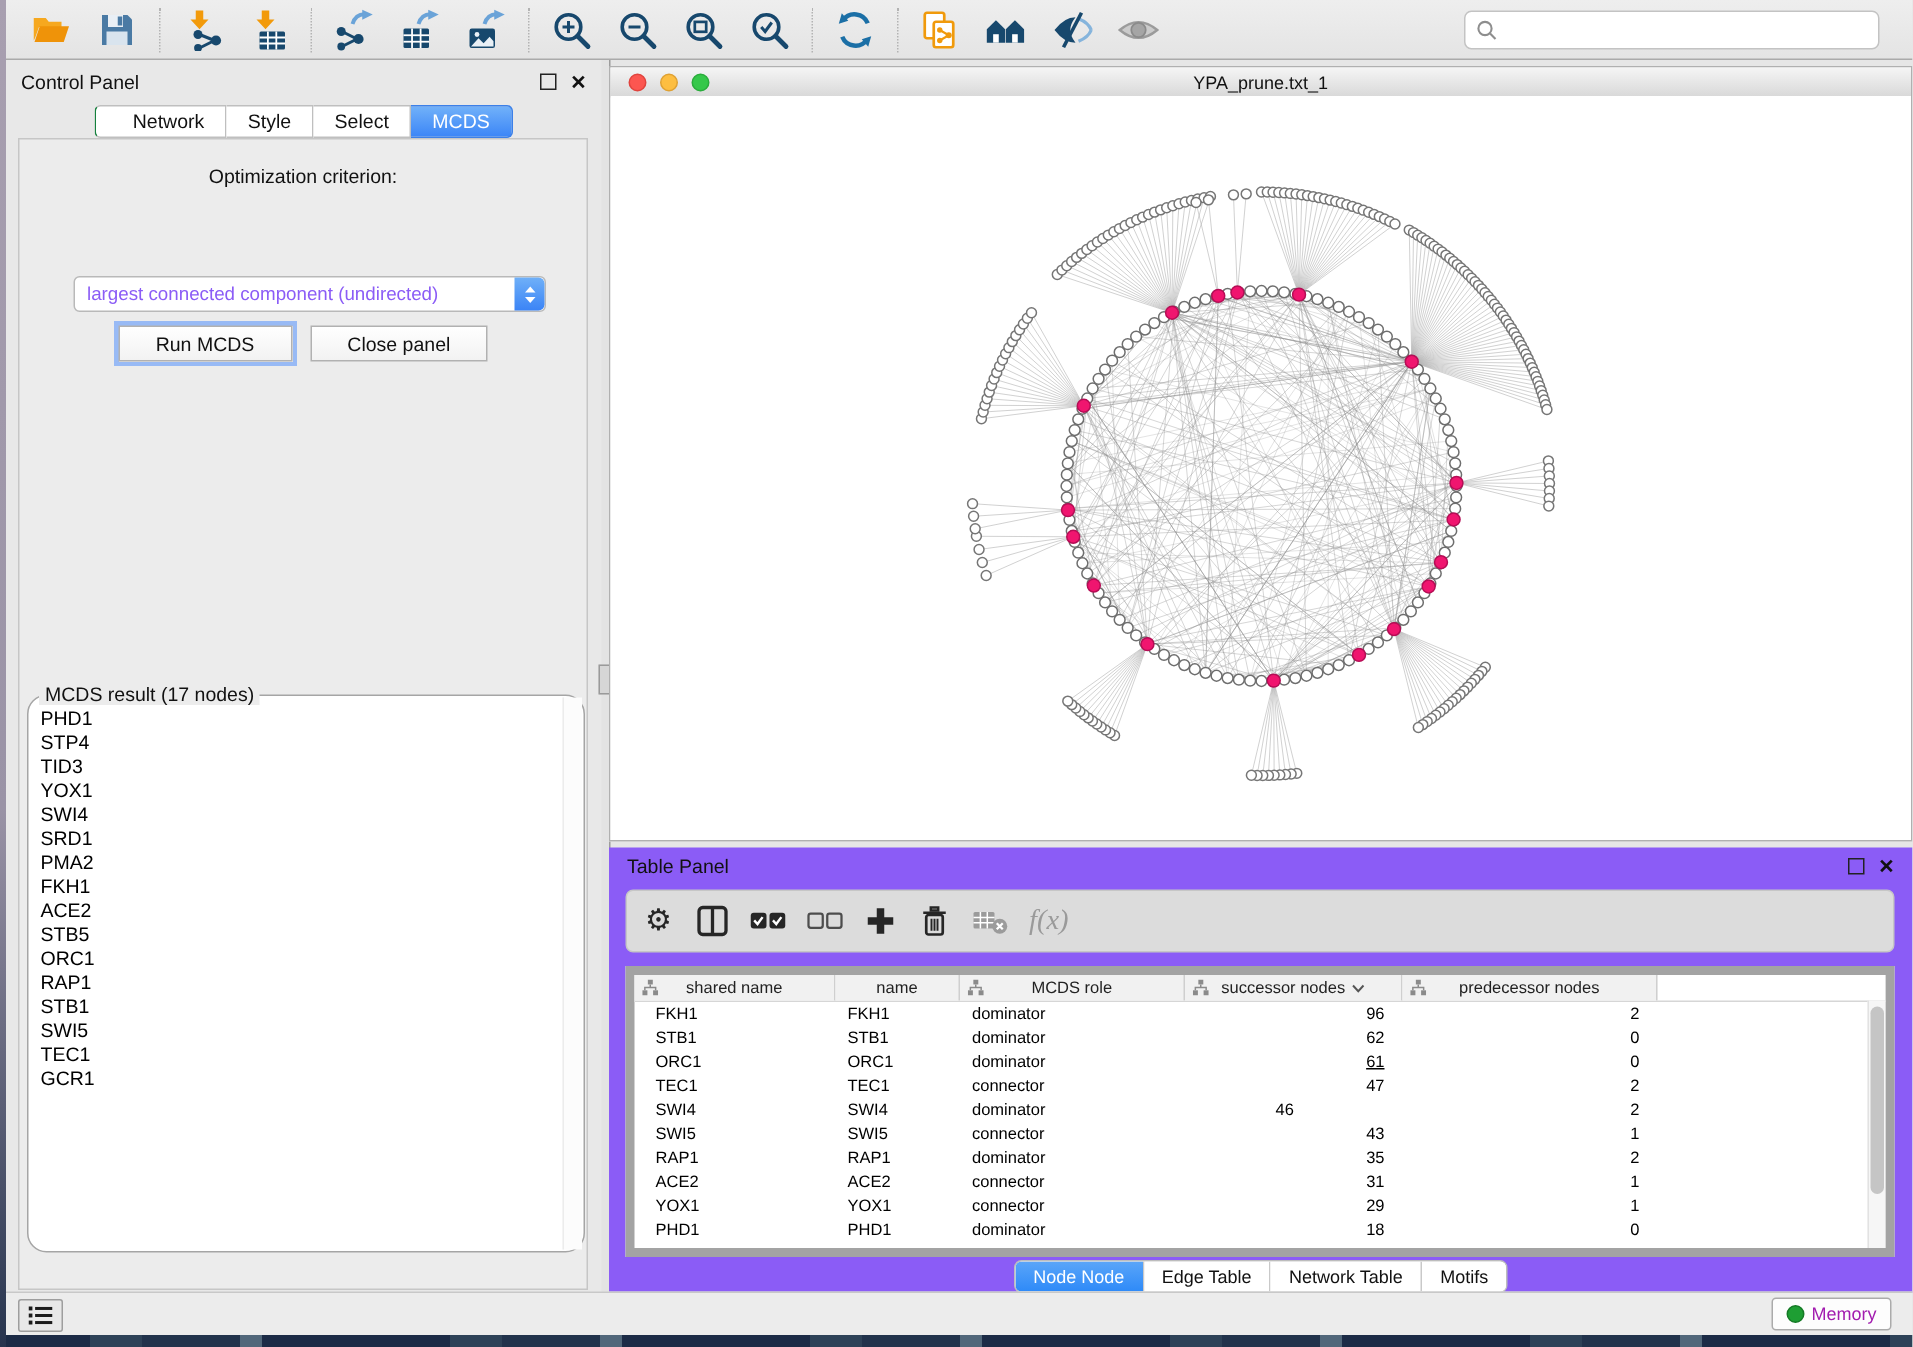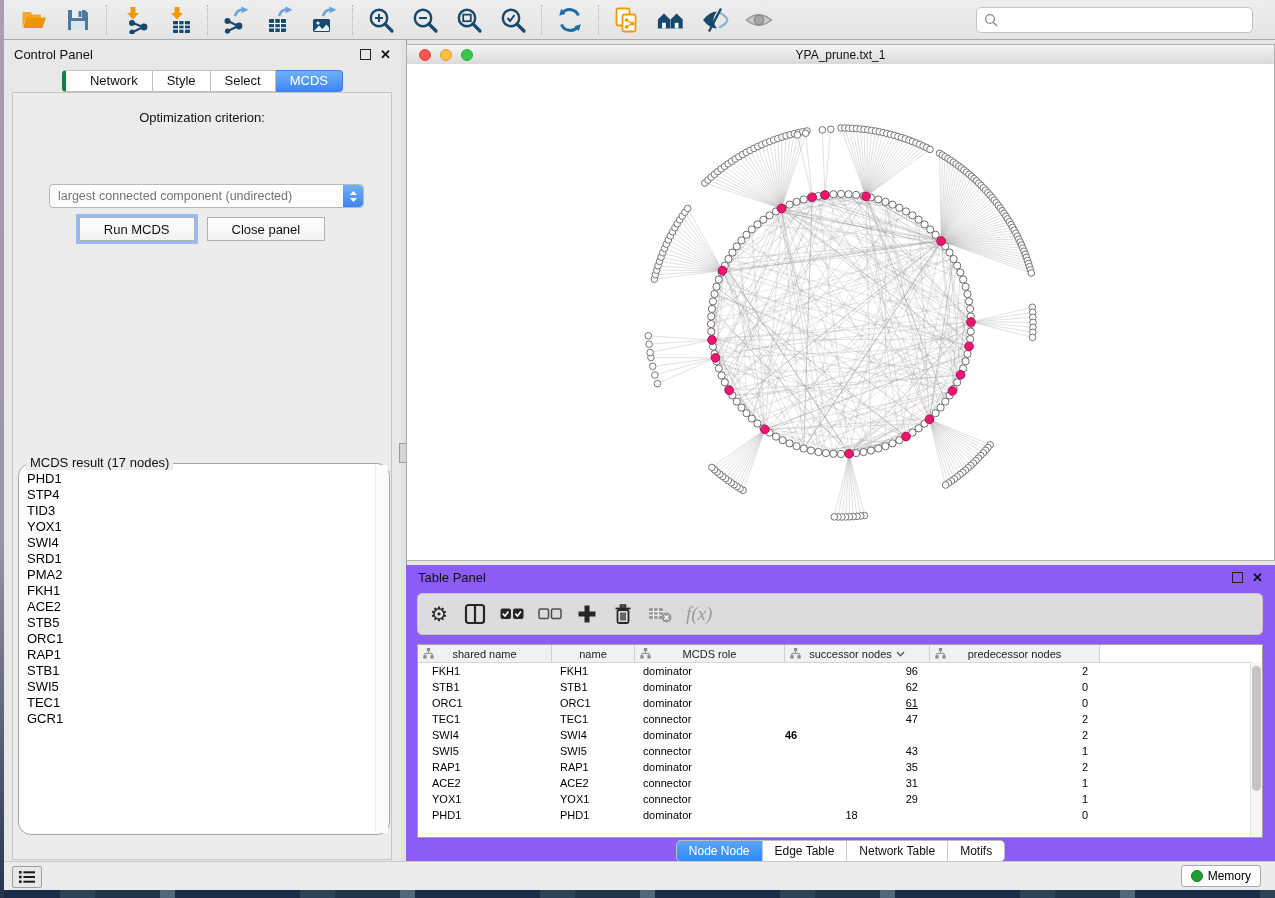--- a/index.html
+++ b/index.html
@@ -25,29 +25,29 @@
   
   .control-panel{position:absolute;left:0;top:40px;width:397px;bottom:28px;background:#e8e8e8;}
   .cp-header{position:absolute;left:0;top:0;right:0;height:28px;display:flex;align-items:center;padding:0 10px;box-sizing:border-box;}
   .panel-title{font-size:13px;color:#111;}
   .panel-win-icons{margin-left:auto;display:flex;align-items:center;gap:9px;}
   .float-icon{width:9px;height:9px;border:1.5px solid #222;display:inline-block;}
   .close-icon{font-size:13px;font-weight:bold;color:#111;line-height:1;}
   .cp-tabs{position:absolute;left:0;top:30px;right:0;display:flex;justify-content:center;z-index:3;}
   .cp-tab{height:20px;line-height:20px;padding:0 14px;font-size:13px;background:#fff;
       border:1px solid #bfbfbf;border-left:none;color:#111;}
-  .cp-tab:first-child{border-left:4px solid #15803d;border-radius:4px 0 0 4px;padding-left:24px;}
+  .cp-tab:first-child{border-left:1px solid #15803d;border-radius:4px 0 0 4px;padding-left:24px;}
   .cp-tab:last-child{border-radius:0 4px 4px 0;}
   .cp-tab.active{background:linear-gradient(#71b1f9,#3c86f7);color:#fff;border-color:#3c80e8;}
   .cp-content{position:absolute;left:8px;top:52px;right:9px;bottom:2px;background:#ececec;
       border:1px solid #c6c6c6;}
   .crit-label{margin-top:17px;text-align:center;font-size:13px;color:#111;}
   .criterion-select{position:absolute;left:36px;top:91px;width:313px;height:22px;background:#fff;
       border:1px solid #b9b9b9;border-radius:4px;display:flex;align-items:center;}
-  .criterion-select .sel-text{flex:1;font-size:12.5px;padding-left:8px;color:#737373;white-space:nowrap;overflow:hidden;}
+  .criterion-select .sel-text{flex:1;font-size:12.5px;padding-left:8px;color:#8b5cf6;white-space:nowrap;overflow:hidden;}
   .sel-stepper{width:20px;height:22px;border-radius:0 4px 4px 0;background:linear-gradient(#6fb0f8,#3b84f6);
       display:flex;align-items:center;justify-content:center;}
   .btn-row{position:absolute;left:0;top:124px;width:100%;display:flex;justify-content:center;gap:12px;}
   .btn{height:24px;padding:0 24px;background:linear-gradient(#ffffff,#f2f2f2);border:1px solid #b1b1b1;
       border-radius:0;font-size:13px;font-family:"Liberation Sans",sans-serif;color:#111;}
   .btn.focused{box-shadow:0 0 0 3px rgba(108,160,250,0.65);}
   .groupbox{position:absolute;left:5px;top:370px;width:370px;height:370px;border:1px solid #a5a5a5;
       border-radius:13px;background:#fff;}
   .groupbox .legend{position:absolute;top:-9px;left:7px;background:#ececec;padding:0 4px;font-size:13px;color:#111;}
   .mcds-list{position:absolute;left:1px;top:7px;right:13px;bottom:1px;overflow:hidden;}
@@ -70,21 +70,21 @@
   .net-canvas{position:absolute;left:0;top:19px;right:0;bottom:0;background:#fff;}
 
   
   .table-panel{position:absolute;left:402px;top:565px;right:0;bottom:28px;background:#8b5cf6;}
   .tp-header{position:absolute;left:0;top:0;right:0;height:24px;display:flex;align-items:center;padding:0 12px;box-sizing:border-box;}
   .tp-toolbar{position:absolute;left:11px;top:28px;right:12px;height:42px;background:#dcdcdc;
       border:1px solid #c6c6c6;border-radius:5px;display:flex;align-items:center;padding-left:10px;box-sizing:border-box;gap:14px;}
   .tt-btn{display:flex;align-items:center;justify-content:center;height:26px;min-width:22px;}
   .gear-glyph{font-size:20px;color:#262626;line-height:1;}
   .fx-glyph{font-family:"Liberation Serif",serif;font-style:italic;font-size:19px;color:#9a9a9a;}
-  .tbl{position:absolute;left:11px;top:79px;right:12px;bottom:24px;background:#fff;border:1px solid #a3a3a3;box-sizing:border-box;overflow:hidden;}
+  .tbl{position:absolute;left:11px;top:79px;right:12px;bottom:24px;background:#fff;border:6px solid #a3a3a3;box-sizing:border-box;overflow:hidden;}
   .tbl-head{display:flex;height:17px;background:#fff;border-bottom:1px solid #d6d6d6;}
   .th{position:relative;background:#f1f1f1;border-right:1px solid #cfcfcf;display:flex;align-items:center;justify-content:center;
       font-size:11px;color:#222;box-sizing:border-box;gap:4px;}
   .th .tree{position:absolute;left:5px;top:3px;}
   .tr{display:flex;height:16px;align-items:center;}
   .td{font-size:11px;color:#000;box-sizing:border-box;white-space:nowrap;overflow:hidden;}
   .tbl-scroll{position:absolute;right:0;top:17px;bottom:0;width:11px;background:#f6f6f6;border-left:1px solid #e2e2e2;}
   .tbl-thumb{position:absolute;left:1px;right:1px;top:4px;height:125px;background:#c5c5c5;border-radius:5px;}
   .tp-tabs{position:absolute;left:0;right:0;bottom:0;height:22px;display:flex;justify-content:center;}
   .tp-tabwrap{display:flex;border:1px solid #bdbdbd;border-radius:5px;overflow:hidden;background:#fff;height:20px;}
@@ -92,21 +92,21 @@
   .tp-tab:last-child{border-right:none;}
   .tp-tab.active{background:linear-gradient(#5aa5f9,#2e8af8);color:#fff;}
 
   
   .status-bar{position:absolute;left:0;right:0;bottom:0;height:28px;background:#ececec;border-top:1px solid #c8c8c8;}
   .list-btn{position:absolute;left:8px;top:4px;width:28px;height:20px;background:#e8e8e8;border:1px solid #9e9e9e;
       border-radius:2px;display:flex;align-items:center;justify-content:center;}
   .memory-btn{position:absolute;right:14px;top:3px;height:20px;background:#fdfdfd;border:1px solid #ababab;
       border-radius:3px;display:flex;align-items:center;padding:0 9px;gap:5px;}
   .memory-dot{width:10px;height:10px;border-radius:50%;background:#1e9e33;border:1px solid #157a26;}
-  .memory-label{font-size:12px;color:#000000;}
+  .memory-label{font-size:12px;color:#a21caf;}
 </style>
 </head>
 <body>
 
 <div class="desktop-left"></div>
 <div class="desktop-bottom"></div>
 
 <div class="app">
 
   <div class="toolbar">
@@ -1250,21 +1250,21 @@
             <div class="td" style="width: 134px; text-align: left; padding-left: 14px;">TEC1</div>
             <div class="td" style="width: 83px; text-align: left; padding-left: 8px;">TEC1</div>
             <div class="td" style="width: 150px; text-align: left; padding-left: 8px;">connector</div>
             <div class="td" style="width: 145px; text-align: right; padding-right: 12px;">47</div>
             <div class="td" style="width: 170px; text-align: right; padding-right: 12px;">2</div>
           </div>
           <div class="tr">
             <div class="td" style="width: 134px; text-align: left; padding-left: 14px;">SWI4</div>
             <div class="td" style="width: 83px; text-align: left; padding-left: 8px;">SWI4</div>
             <div class="td" style="width: 150px; text-align: left; padding-left: 8px;">dominator</div>
-            <div class="td" style="width: 145px; text-align: left; padding-right: 12px; font-weight: bold;">46</div>
+            <div class="td" style="width: 145px; text-align: center; padding-right: 12px;">46</div>
             <div class="td" style="width: 170px; text-align: right; padding-right: 12px;">2</div>
           </div>
           <div class="tr">
             <div class="td" style="width: 134px; text-align: left; padding-left: 14px;">SWI5</div>
             <div class="td" style="width: 83px; text-align: left; padding-left: 8px;">SWI5</div>
             <div class="td" style="width: 150px; text-align: left; padding-left: 8px;">connector</div>
             <div class="td" style="width: 145px; text-align: right; padding-right: 12px;">43</div>
             <div class="td" style="width: 170px; text-align: right; padding-right: 12px;">1</div>
           </div>
           <div class="tr">
@@ -1285,21 +1285,21 @@
             <div class="td" style="width: 134px; text-align: left; padding-left: 14px;">YOX1</div>
             <div class="td" style="width: 83px; text-align: left; padding-left: 8px;">YOX1</div>
             <div class="td" style="width: 150px; text-align: left; padding-left: 8px;">connector</div>
             <div class="td" style="width: 145px; text-align: right; padding-right: 12px;">29</div>
             <div class="td" style="width: 170px; text-align: right; padding-right: 12px;">1</div>
           </div>
           <div class="tr">
             <div class="td" style="width: 134px; text-align: left; padding-left: 14px;">PHD1</div>
             <div class="td" style="width: 83px; text-align: left; padding-left: 8px;">PHD1</div>
             <div class="td" style="width: 150px; text-align: left; padding-left: 8px;">dominator</div>
-            <div class="td" style="width: 145px; text-align: center; padding-right: 12px;">18</div>
+            <div class="td" style="width: 145px; text-align: right; padding-right: 12px;">18</div>
             <div class="td" style="width: 170px; text-align: right; padding-right: 12px;">0</div>
           </div>
         </div>
       <div class="tbl-scroll">
           <div class="tbl-thumb"></div>
         </div>
     </div>
     <div class="tp-tabs">
         <div class="tp-tabwrap" id="tp-tabs">
           <div class="tp-tab active">Node Node</div>

